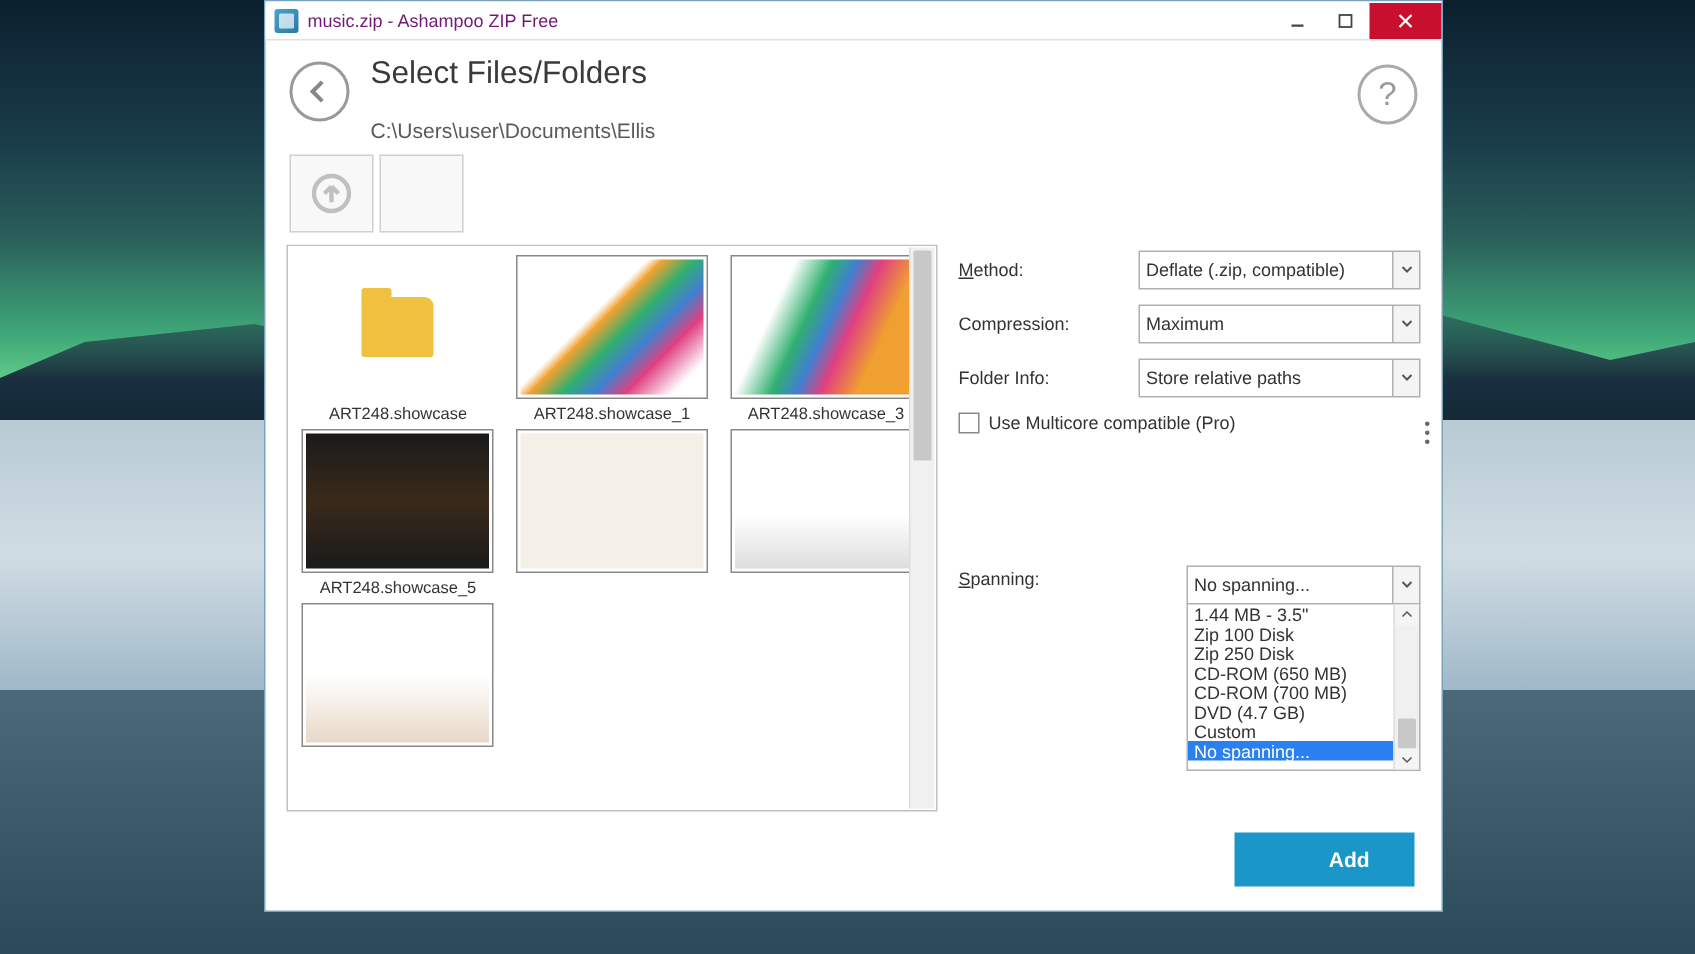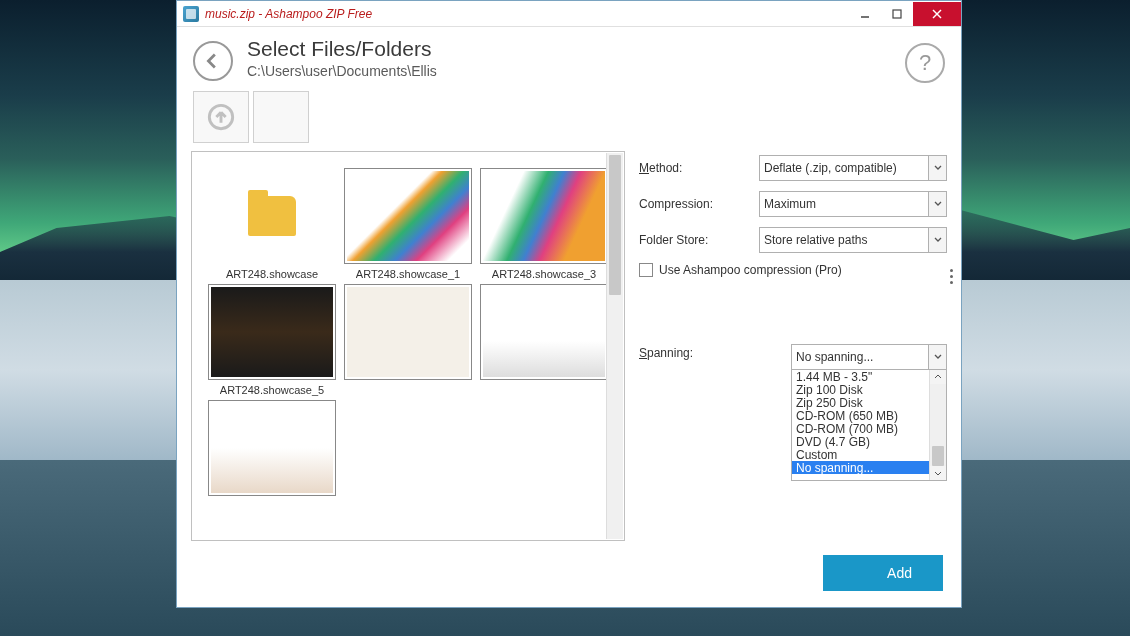--- a/index.html
+++ b/index.html
@@ -27,54 +27,54 @@
   background: #fff; border: 1px solid #7aa3c0;
   display: flex; flex-direction: column;
 }
 .titlebar {
   height: 26px; display: flex; align-items: center; padding: 0 0 0 6px;
   background: #fff; border-bottom: 1px solid #e0e0e0;
 }
 .titlebar-icon { width: 16px; height: 16px; margin-right: 6px;
   background: linear-gradient(135deg,#4aa3d0,#2a7aa0); border-radius:2px; position:relative; }
 .titlebar-icon::after { content:""; position:absolute; inset:3px; background:#fff; border-radius:1px; opacity:.7;}
-.titlebar-text { font-size: 12px; color: #b91c1c; flex: 1; font-style: italic; }
+.titlebar-text { font-size: 12px; color: #701a75; flex: 1; }
 .win-btns { display: flex; }
 .win-btn { width: 32px; height: 24px; display:flex; align-items:center; justify-content:center; font-size:12px;}
 .win-min, .win-max { color:#444; }
 .win-close { background:#c8102e; color:#fff; width:48px; }
 .win-btn svg { width:12px; height:12px; }
 
 .header {
   padding: 10px 16px 8px 16px; display:flex; align-items:flex-start; gap:14px;
 }
 .back-btn {
   width:40px; height:40px; border:2px solid #999; border-radius:50%;
   display:flex; align-items:center; justify-content:center; color:#888; margin-top:4px;
 }
 .back-btn svg { width:22px; height:22px; }
 .header-text { flex:1; }
-.page-title { font-size:21px; color:#3a3a3a; font-weight:400; margin-bottom:2px;}
+.page-title { font-size:21px; color:#3a3a3a; font-weight:400; margin-bottom:18px;}
 .path { font-size:14px; color:#5a5a5a; }
 .help-btn {
   width:40px; height:40px; border:2px solid #aaa; border-radius:50%;
   display:flex; align-items:center; justify-content:center; font-size:22px; color:#999; margin-top:6px;
 }
 
 .view-buttons { display:flex; gap:4px; padding:0 16px 8px 16px; }
 .view-btn {
   width:56px; height:52px; border:1px solid #d0d0d0; background:#f8f8f8;
   display:flex; align-items:center; justify-content:center;
 }
 .view-btn.up svg { width:28px; height:28px; color:#c0c0c0;}
 .view-btn.grid { display:grid; grid-template-columns:repeat(3,1fr); grid-template-rows:repeat(3,1fr); gap:3px; padding:9px;}
 .view-btn.grid div { background:#6a6a6a; }
 
 .main-row { flex:1; display:flex; gap:14px; padding:0 14px 6px 14px; overflow:hidden;}
-.file-pane { width:434px; border:1px solid #c0c0c0; position:relative; padding:10px; background:#fff;}
+.file-pane { width:434px; border:1px solid #c0c0c0; position:relative; padding:0; background:#fff;}
 .file-scroll { overflow:hidden; height:100%; }
 .file-grid { display:grid; grid-template-columns:repeat(3,1fr); gap:4px 4px; padding:6px 4px;}
 .file-item { display:flex; flex-direction:column; align-items:center; }
 .thumb { width:128px; height:96px; border:1px solid #888; padding:2px; background:#fff; display:flex; align-items:center; justify-content:center; overflow:hidden;}
 .thumb.folder { border:none; }
 .folder-icon { width:48px; height:40px; background:#f0c040; border-radius:2px 6px 2px 2px; position:relative;}
 .folder-icon::before { content:""; position:absolute; top:-6px; left:0; width:20px; height:8px; background:#f0c040; border-radius:2px 2px 0 0;}
 .thumb-img { width:100%; height:100%; background:#e8e8e8; position:relative; overflow:hidden;}
 .tg1 { background:linear-gradient(135deg,#fff 40%,#f0a030 45%,#30b070 55%,#4080d0 65%,#e04080 75%,#fff 90%);}
 .tg2 { background:linear-gradient(45deg,#4080d0 20%,#f0a030 35%,#30b070 50%,#e04080 65%,#fff 80%);}
@@ -93,33 +93,33 @@
 .opt-label { width:120px; }
 .opt-label u { text-decoration:underline; }
 .opt-select { flex:1; height:21px; border:1px solid #b0b0b0; display:flex; align-items:center; padding:12px 4px; font-size:12px; background:#fff; position:relative;}
 .opt-select .chev { position:absolute; right:0; top:0; bottom:0; width:18px; border-left:1px solid #b0b0b0; background:#f4f4f4; display:flex; align-items:center; justify-content:center;}
 .opt-select .chev svg{width:8px;height:8px;}
 .chk-row { display:flex; align-items:center; margin-top:2px; margin-left:0px;}
 .chk { width:14px; height:14px; border:1px solid #888; margin-right:6px; background:#fff;}
 .more-dots { position:absolute; right:-6px; top:118px; display:flex; flex-direction:column; gap:3px;}
 .more-dots span { width:3px; height:3px; background:#666; border-radius:50%;}
 
-.span-section { margin-top:67px; display:flex; }
+.span-section { margin-top:88px; display:flex; }
 .span-label { width:152px; padding-top:2px;}
 .span-col { flex:1; }
 .span-listbox { border:1px solid #b0b0b0; height:112px; position:relative; overflow:hidden; background:#fff;}
 .span-listbox .scrollbar-v { top:0; bottom:0; right:0;}
 .span-listbox .scroll-thumb { top:auto; bottom:14px; height:20px;}
 .span-listbox .sb-arrow { position:absolute; left:0; right:0; height:14px; background:#f4f4f4; display:flex; align-items:center; justify-content:center;}
 .span-listbox .sb-arrow.up{top:0;} .span-listbox .sb-arrow.down{bottom:0;}
 .span-item { padding:0 4px; font-size:12px; line-height:14px; height:13px;}
 .span-item.sel { background:#2a80f0; color:#fff; }
 
 .footer { display:flex; justify-content:flex-end; padding:8px 18px 16px 0;}
-.add-btn { width:120px; height:36px; background:#1a97c8; color:#fff; font-size:14px; font-weight:400; display:flex; align-items:center; justify-content:center; text-decoration:underline; text-underline-offset:-1px;padding-left:33px;}
+.add-btn { width:120px; height:36px; background:#1a97c8; color:#fff; font-size:14px; font-weight:700; display:flex; align-items:center; justify-content:center; text-decoration:underline; text-underline-offset:-1px;padding-left:33px;}
 .add-btn span::first-letter { text-decoration: underline; }
 .add-label u { text-decoration:underline;}
 </style>
 </head>
 <body>
 
 <div class="bg-mountain"></div>
 <div class="bg-snow"></div>
 <div class="bg-water"></div>
 
@@ -247,33 +247,33 @@
         <div class="opt-select">
           <span>Maximum</span>
           <div class="chev">
               <svg viewBox="0 0 8 8">
                 <path d="M1 2l3 3 3-3" fill="none" stroke="#555" stroke-width="1.3"></path>
               </svg>
             </div>
         </div>
       </div>
       <div class="opt-row">
-        <div class="opt-label">Folder Store:</div>
+        <div class="opt-label">Folder Info:</div>
         <div class="opt-select">
           <span>Store relative paths</span>
           <div class="chev">
               <svg viewBox="0 0 8 8">
                 <path d="M1 2l3 3 3-3" fill="none" stroke="#555" stroke-width="1.3"></path>
               </svg>
             </div>
         </div>
       </div>
       <div class="chk-row">
         <div class="chk"></div>
-        <span>Use Ashampoo compression (Pro)</span>
+        <span>Use Multicore compatible (Pro)</span>
       </div>
       <div class="more-dots">
           <span></span>
           <span></span>
           <span></span>
         </div>
 
       <div class="span-section">
         <div class="span-label"><u>S</u>panning:</div>
         <div class="span-col">

